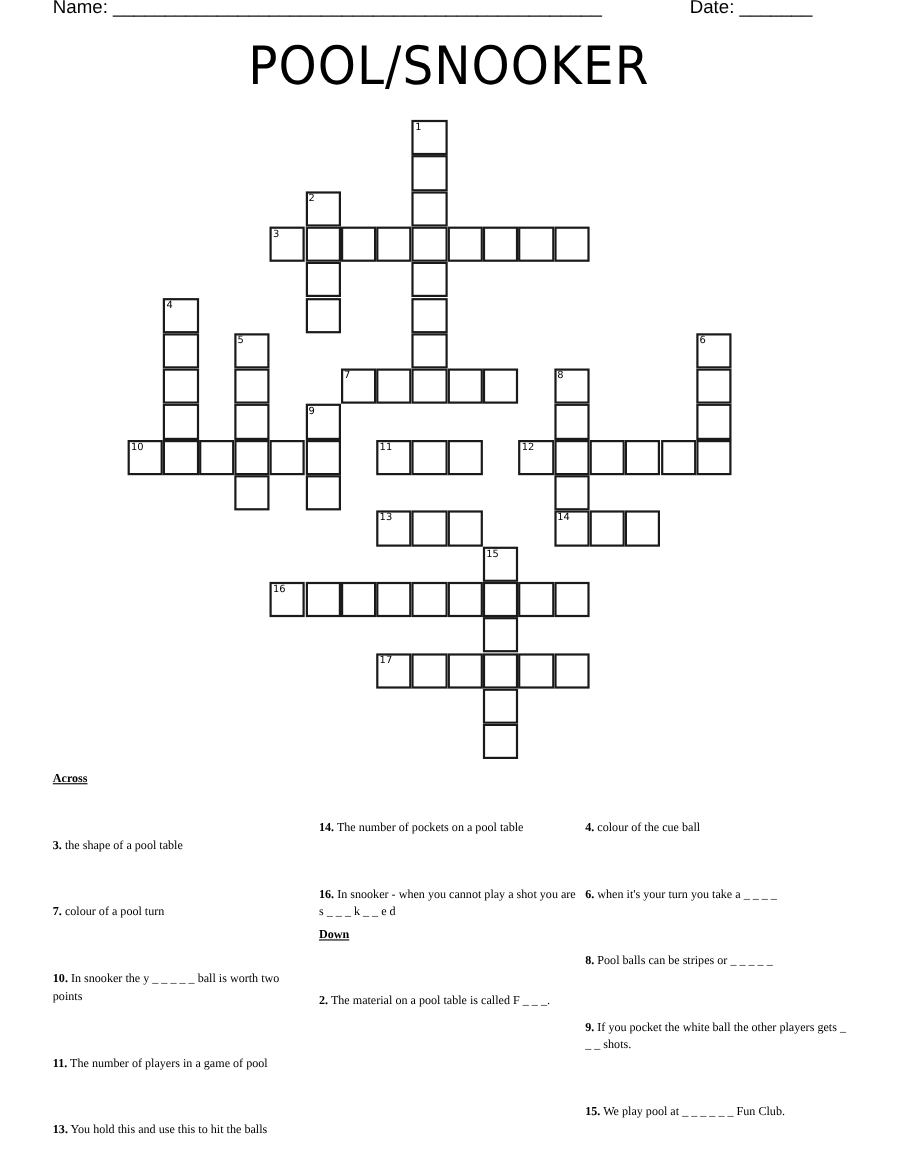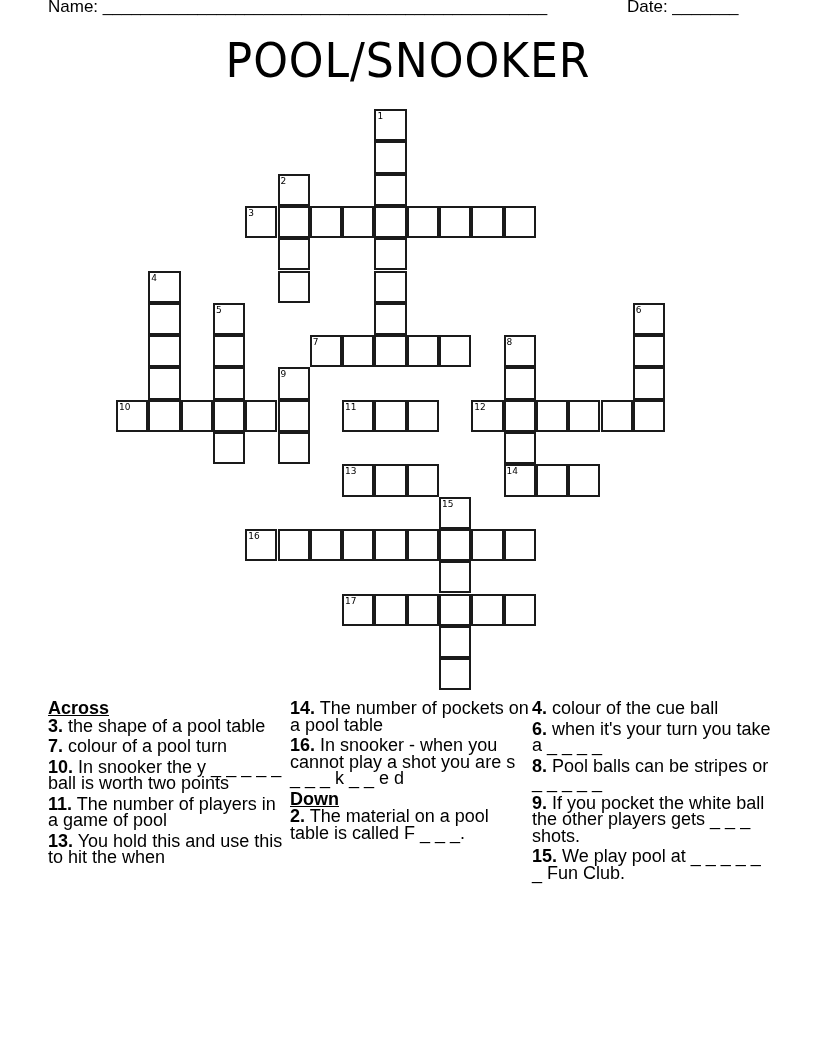--- a/index.html
+++ b/index.html
@@ -3,23 +3,23 @@
 <meta charset="utf-8">
 <style>
   html, body { margin:0; padding:0; background:#ffffff; }
   body { width:816px; height:1056px; position:relative; overflow:hidden; font-family:"Liberation Sans", sans-serif; color:#000; }
   .header-line { position:absolute; top:-3px; left:48px; font-family:"Liberation Sans", sans-serif; font-size:17px; white-space:nowrap; }
   .header-line .date { position:absolute; left:579px; top:0; white-space:nowrap; }
   .title { position:absolute; top:32px; left:0; width:816px; text-align:center; font-family:"DejaVu Sans", sans-serif; font-size:48px; letter-spacing:1px; font-weight:400; transform:scaleX(0.92); }
   .grid { position:absolute; left:0; top:0; width:816px; height:700px; }
   .cell { position:absolute; width:32.3px; height:32.3px; box-sizing:border-box; border:2px solid #1a1a1a; background:#fff; margin-left:-1px; margin-top:-1px; }
   .cell .num { position:absolute; top:0px; left:1px; font-family:"DejaVu Sans", sans-serif; font-size:9px; line-height:10px; color:#000; }
-  .clues { position:absolute; top:700px; font-family:Liberation Sans, sans-serif; font-size:18px; line-height:16.5px; }
+  .clues { position:absolute; top:700px; font-family:Liberation Serif, serif; font-size:11px; line-height:16.5px; }
   .clues .heading { font-weight:bold; text-decoration:underline; margin-bottom:1px; }
-  .clue { margin-bottom:4px; }
+  .clue { margin-bottom:4px;margin-top:44px; }
   .clue b { font-weight:bold; }
   .col1 { left:48px; width:235px; }
   .col2 { left:290px; width:240px; }
   .col3 { left:532px; width:240px; }
 </style>
 </head>
 <body>
 
 <div class="header-line">
   <span>Name: _______________________________________________</span>
@@ -143,21 +143,21 @@
     <div class="cell" style="left: 472.3px; top: 594.5px;"></div>
     <div class="cell" style="left: 504.6px; top: 594.5px;"></div>
   </div>
 
 <div class="clues col1">
   <div class="heading">Across</div>
   <div class="clue"><b>3</b><b>.</b><span> the shape of a pool table</span></div>
   <div class="clue"><b>7</b><b>.</b><span> colour of a pool turn</span></div>
   <div class="clue"><b>10</b><b>.</b><span> In snooker the y _ _ _ _ _ ball is worth two points</span></div>
   <div class="clue"><b>11</b><b>.</b><span> The number of players in a game of pool</span></div>
-  <div class="clue"><b>13</b><b>.</b><span> You hold this and use this to hit the when</span></div>
+  <div class="clue"><b>13</b><b>.</b><span> You hold this and use this to hit the balls</span></div>
 </div>
 
 <div class="clues col2">
   <div class="clue"><b>14</b><b>.</b><span> The number of pockets on a pool table</span></div>
   <div class="clue"><b>16</b><b>.</b><span> In snooker - when you cannot play a shot you are s _ _ _ k _ _ e d</span></div>
   <div class="heading">Down</div>
   <div class="clue"><b>2</b><b>.</b><span> The material on a pool table is called F _ _ _.</span></div>
 </div>
 
 <div class="clues col3">

